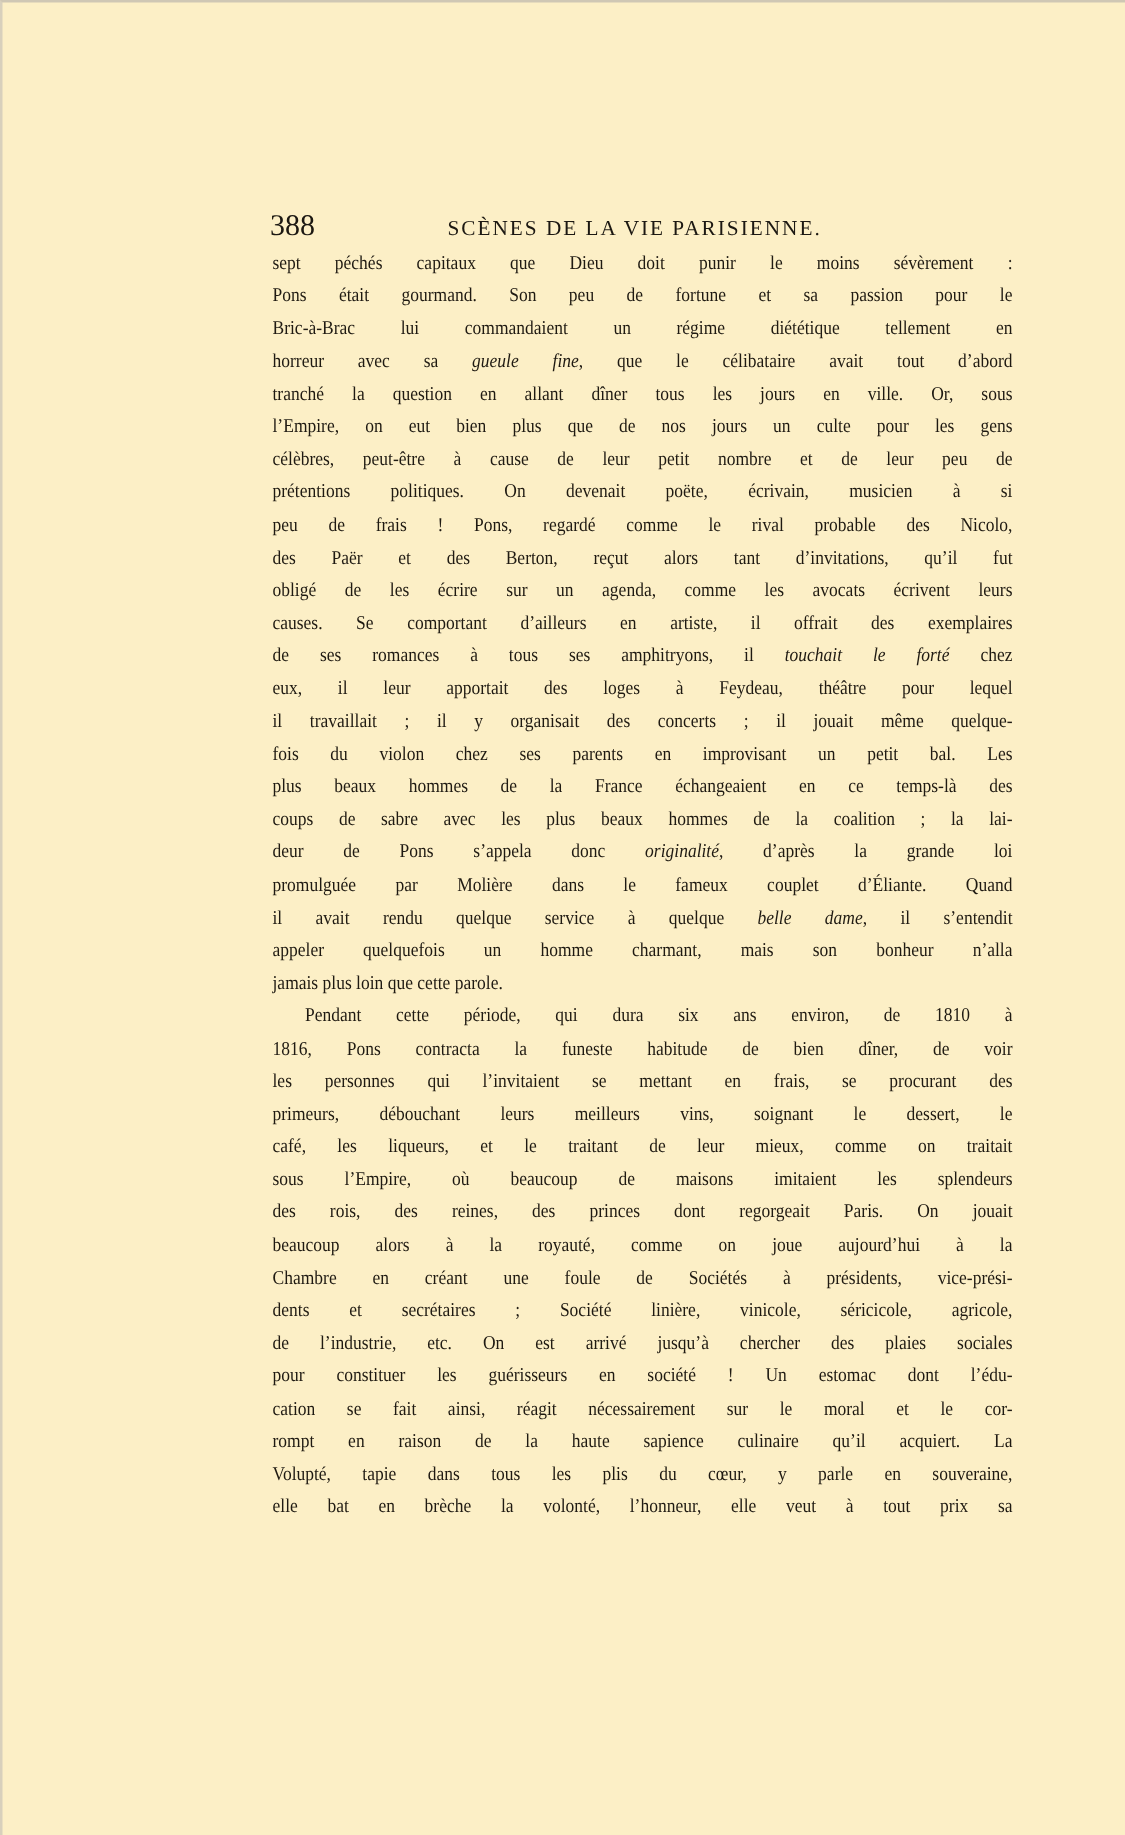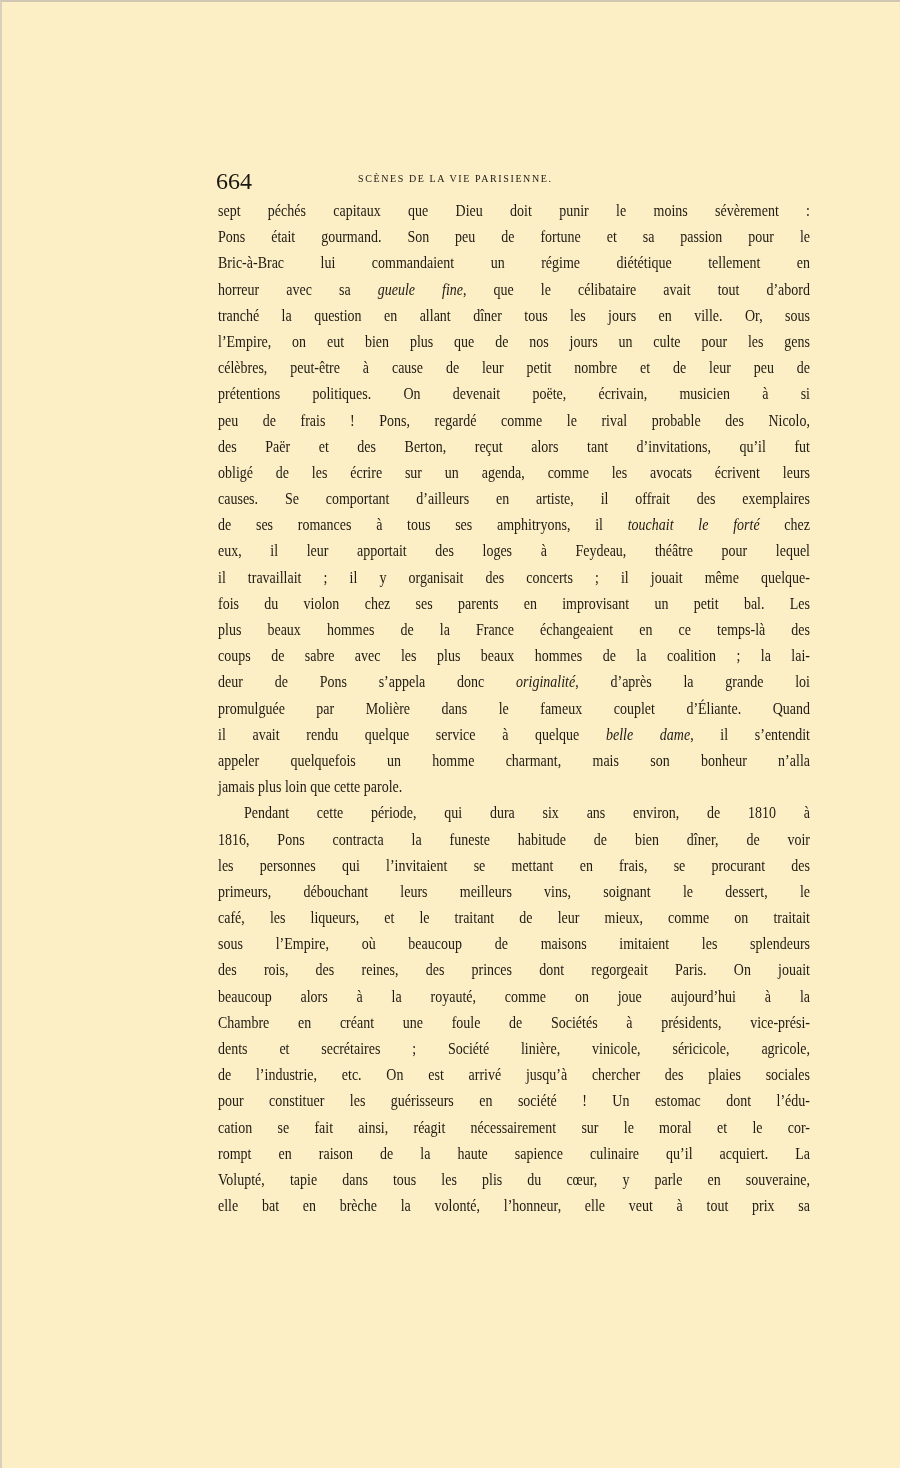--- a/index.html
+++ b/index.html
@@ -35,21 +35,21 @@
     position: absolute;
     left: 0;
     top: 0;
     font-size: 24px;
     letter-spacing: 0px;
   }
   .running-title {
     position: absolute;
     left: 142px;
     top: 5px;
-    font-size: 10px;
+    font-size: 17px;
     letter-spacing: 1.6px;
   }
   .text-block {
     position: absolute;
     left: 216px;
     top: 195px;
     width: 592px;
     font-family: "Liberation Serif", "DejaVu Serif", serif;
     color: #1f1a12;
     font-size: 14px;
@@ -72,21 +72,21 @@
   }
   .it {
     font-style: italic;
   }
 </style>
 </head>
 <body>
 
 <div class="page">
   <div class="header">
-    <span class="page-number">664</span>
+    <span class="page-number">388</span>
     <span class="running-title">SCÈNES DE LA VIE PARISIENNE.</span>
   </div>
   <div class="text-block" id="text-block">
       <div>
         <span class="line"><span>sept péchés capitaux que Dieu doit punir le moins sévèrement :</span></span>
         <span class="line"><span>Pons était gourmand. Son peu de fortune et sa passion pour le</span></span>
         <span class="line"><span>Bric-à-Brac lui commandaient un régime diététique tellement en</span></span>
         <span class="line"><span>horreur avec sa </span><span class="it">gueule fine</span><span>, que le célibataire avait tout d’abord</span></span>
         <span class="line"><span>tranché la question en allant dîner tous les jours en ville. Or, sous</span></span>
         <span class="line"><span>l’Empire, on eut bien plus que de nos jours un culte pour les gens</span></span>

